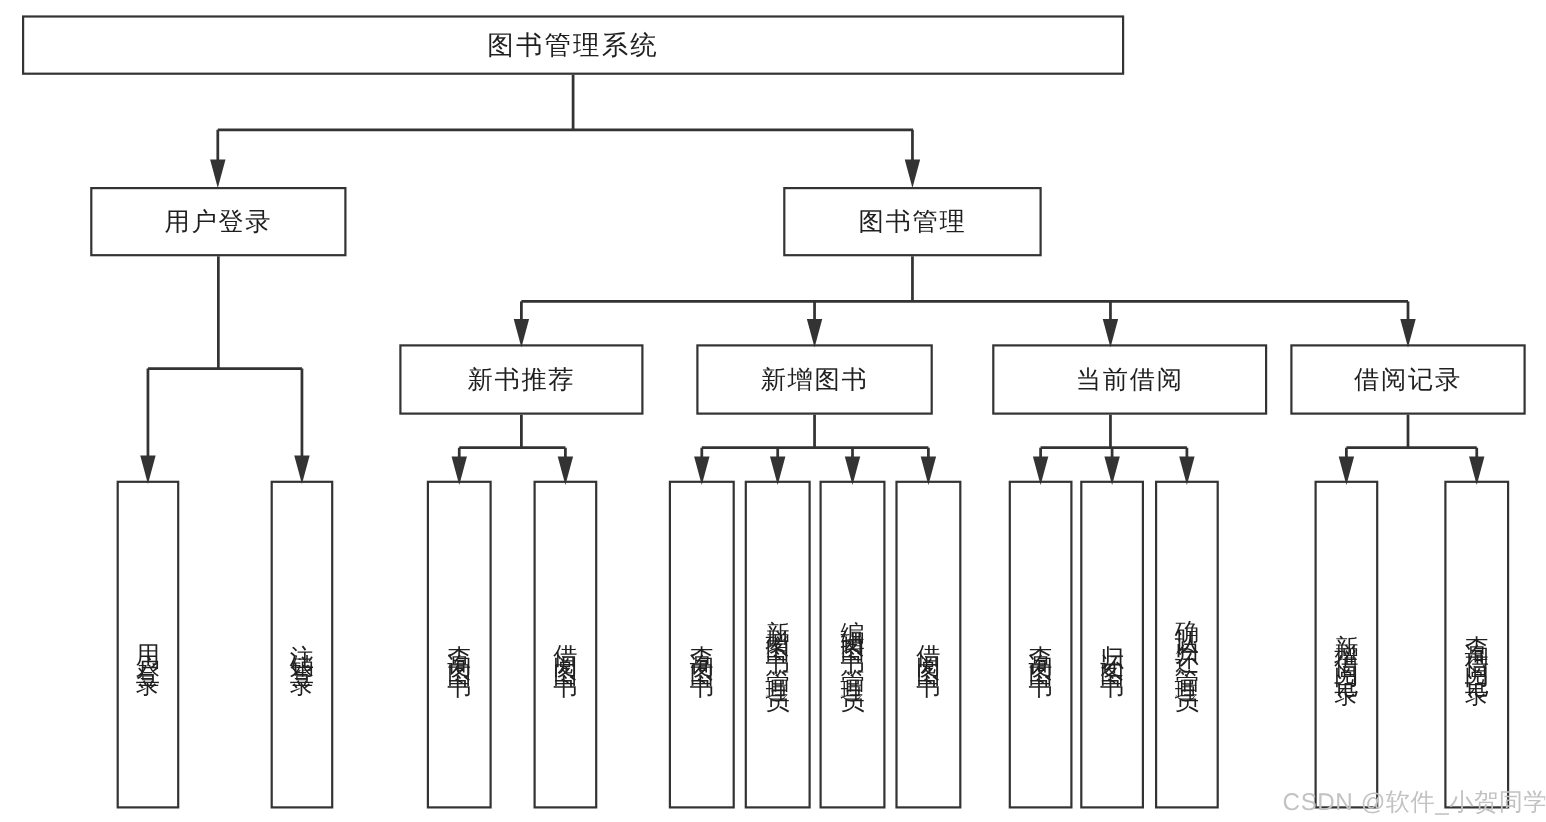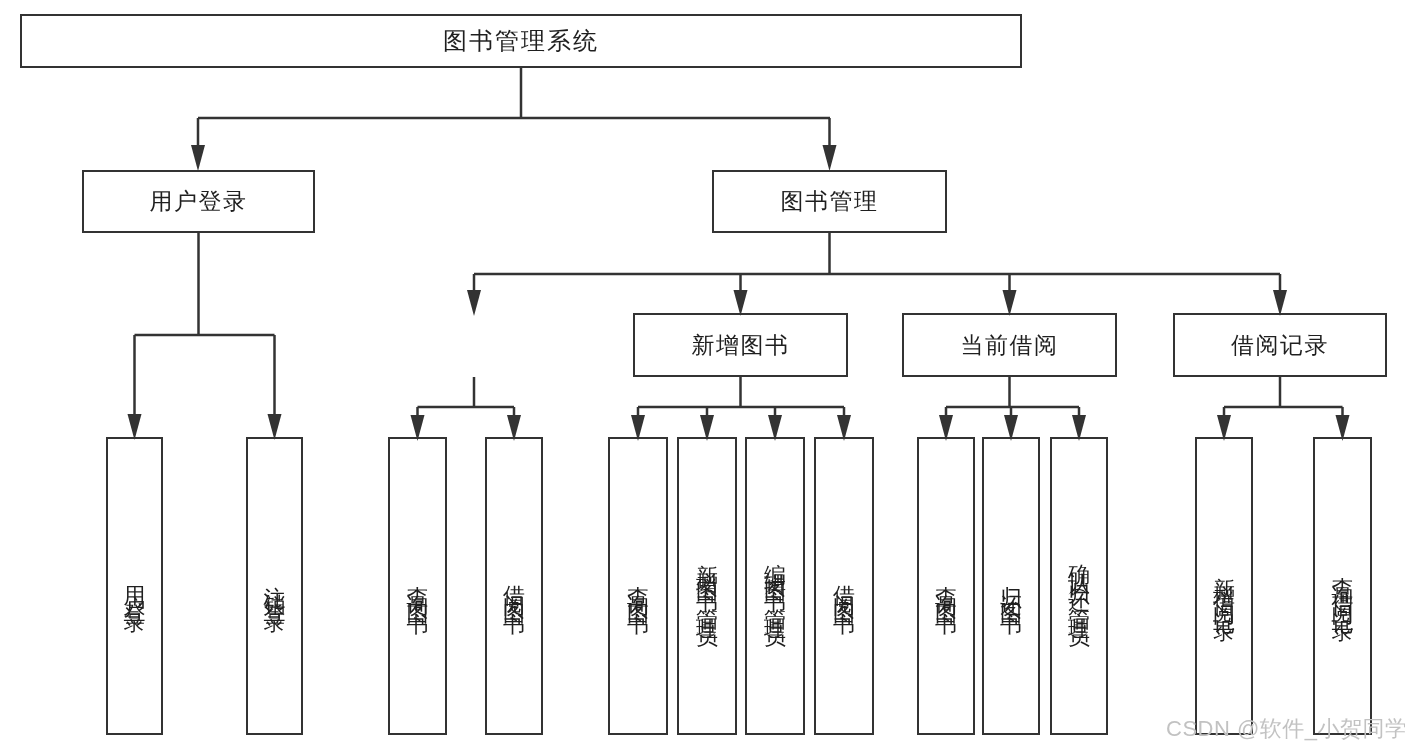--- a/index.html
+++ b/index.html
@@ -111,24 +111,27 @@
     <span class="lbl">图书管理系统</span>
   </div>
 
   <div class="node h-node" style="left:82px;top:170px;width:233px;height:63px;">
     <span class="lbl">用户登录</span>
   </div>
   <div class="node h-node" style="left:712px;top:170px;width:235px;height:63px;">
     <span class="lbl">图书管理</span>
   </div>
 
+  <div class="node h-node" style="left:363px;top:313px;width:222px;height:64px;">
+    <span class="lbl">新书推荐</span>
+  </div>
   <div class="node h-node" style="left:633px;top:313px;width:215px;height:64px;">
     <span class="lbl">新增图书</span>
   </div>
-  <div class="node h-node" style="left:902px;top:313px;width:215px;height:64px;">
+  <div class="node h-node" style="left:902px;top:313px;width:250px;height:64px;">
     <span class="lbl">当前借阅</span>
   </div>
   <div class="node h-node" style="left:1173px;top:313px;width:214px;height:64px;">
     <span class="lbl">借阅记录</span>
   </div>
 
   <div class="node v-node" style="left:106px;top:437px;width:57px;height:298px;">
     <span class="lbl">用户登录</span>
   </div>
   <div class="node v-node" style="left:246px;top:437px;width:57px;height:298px;">

